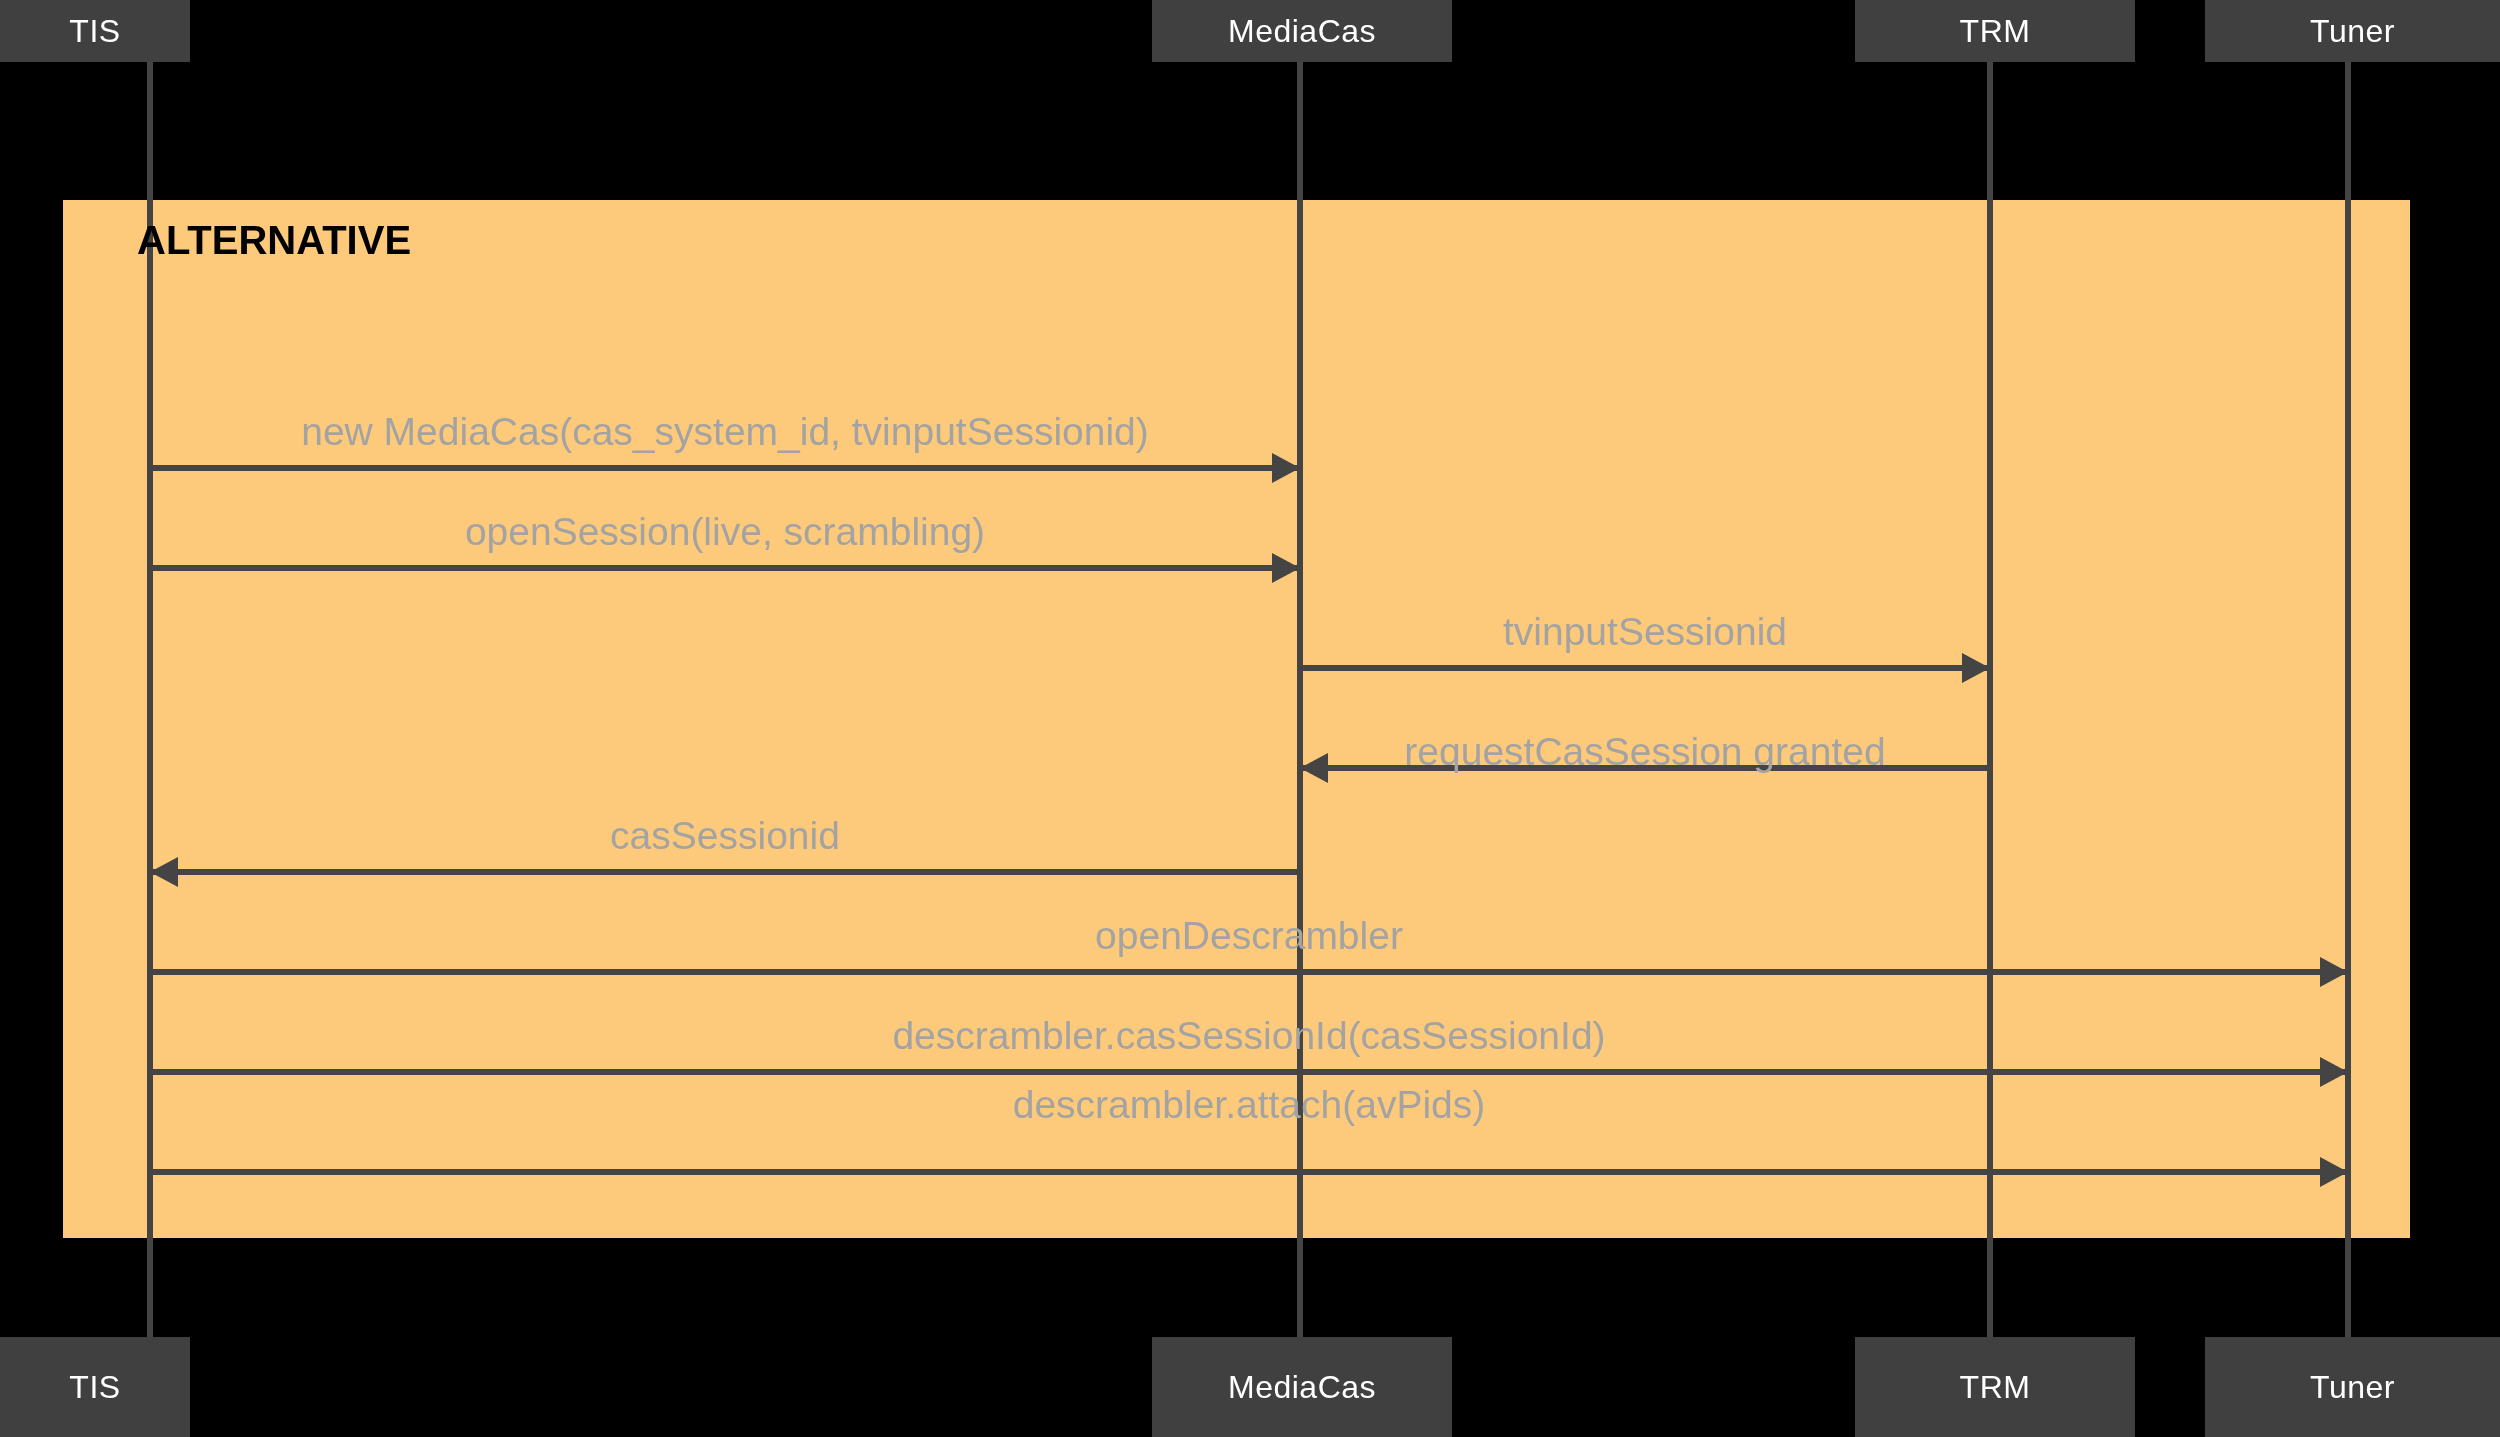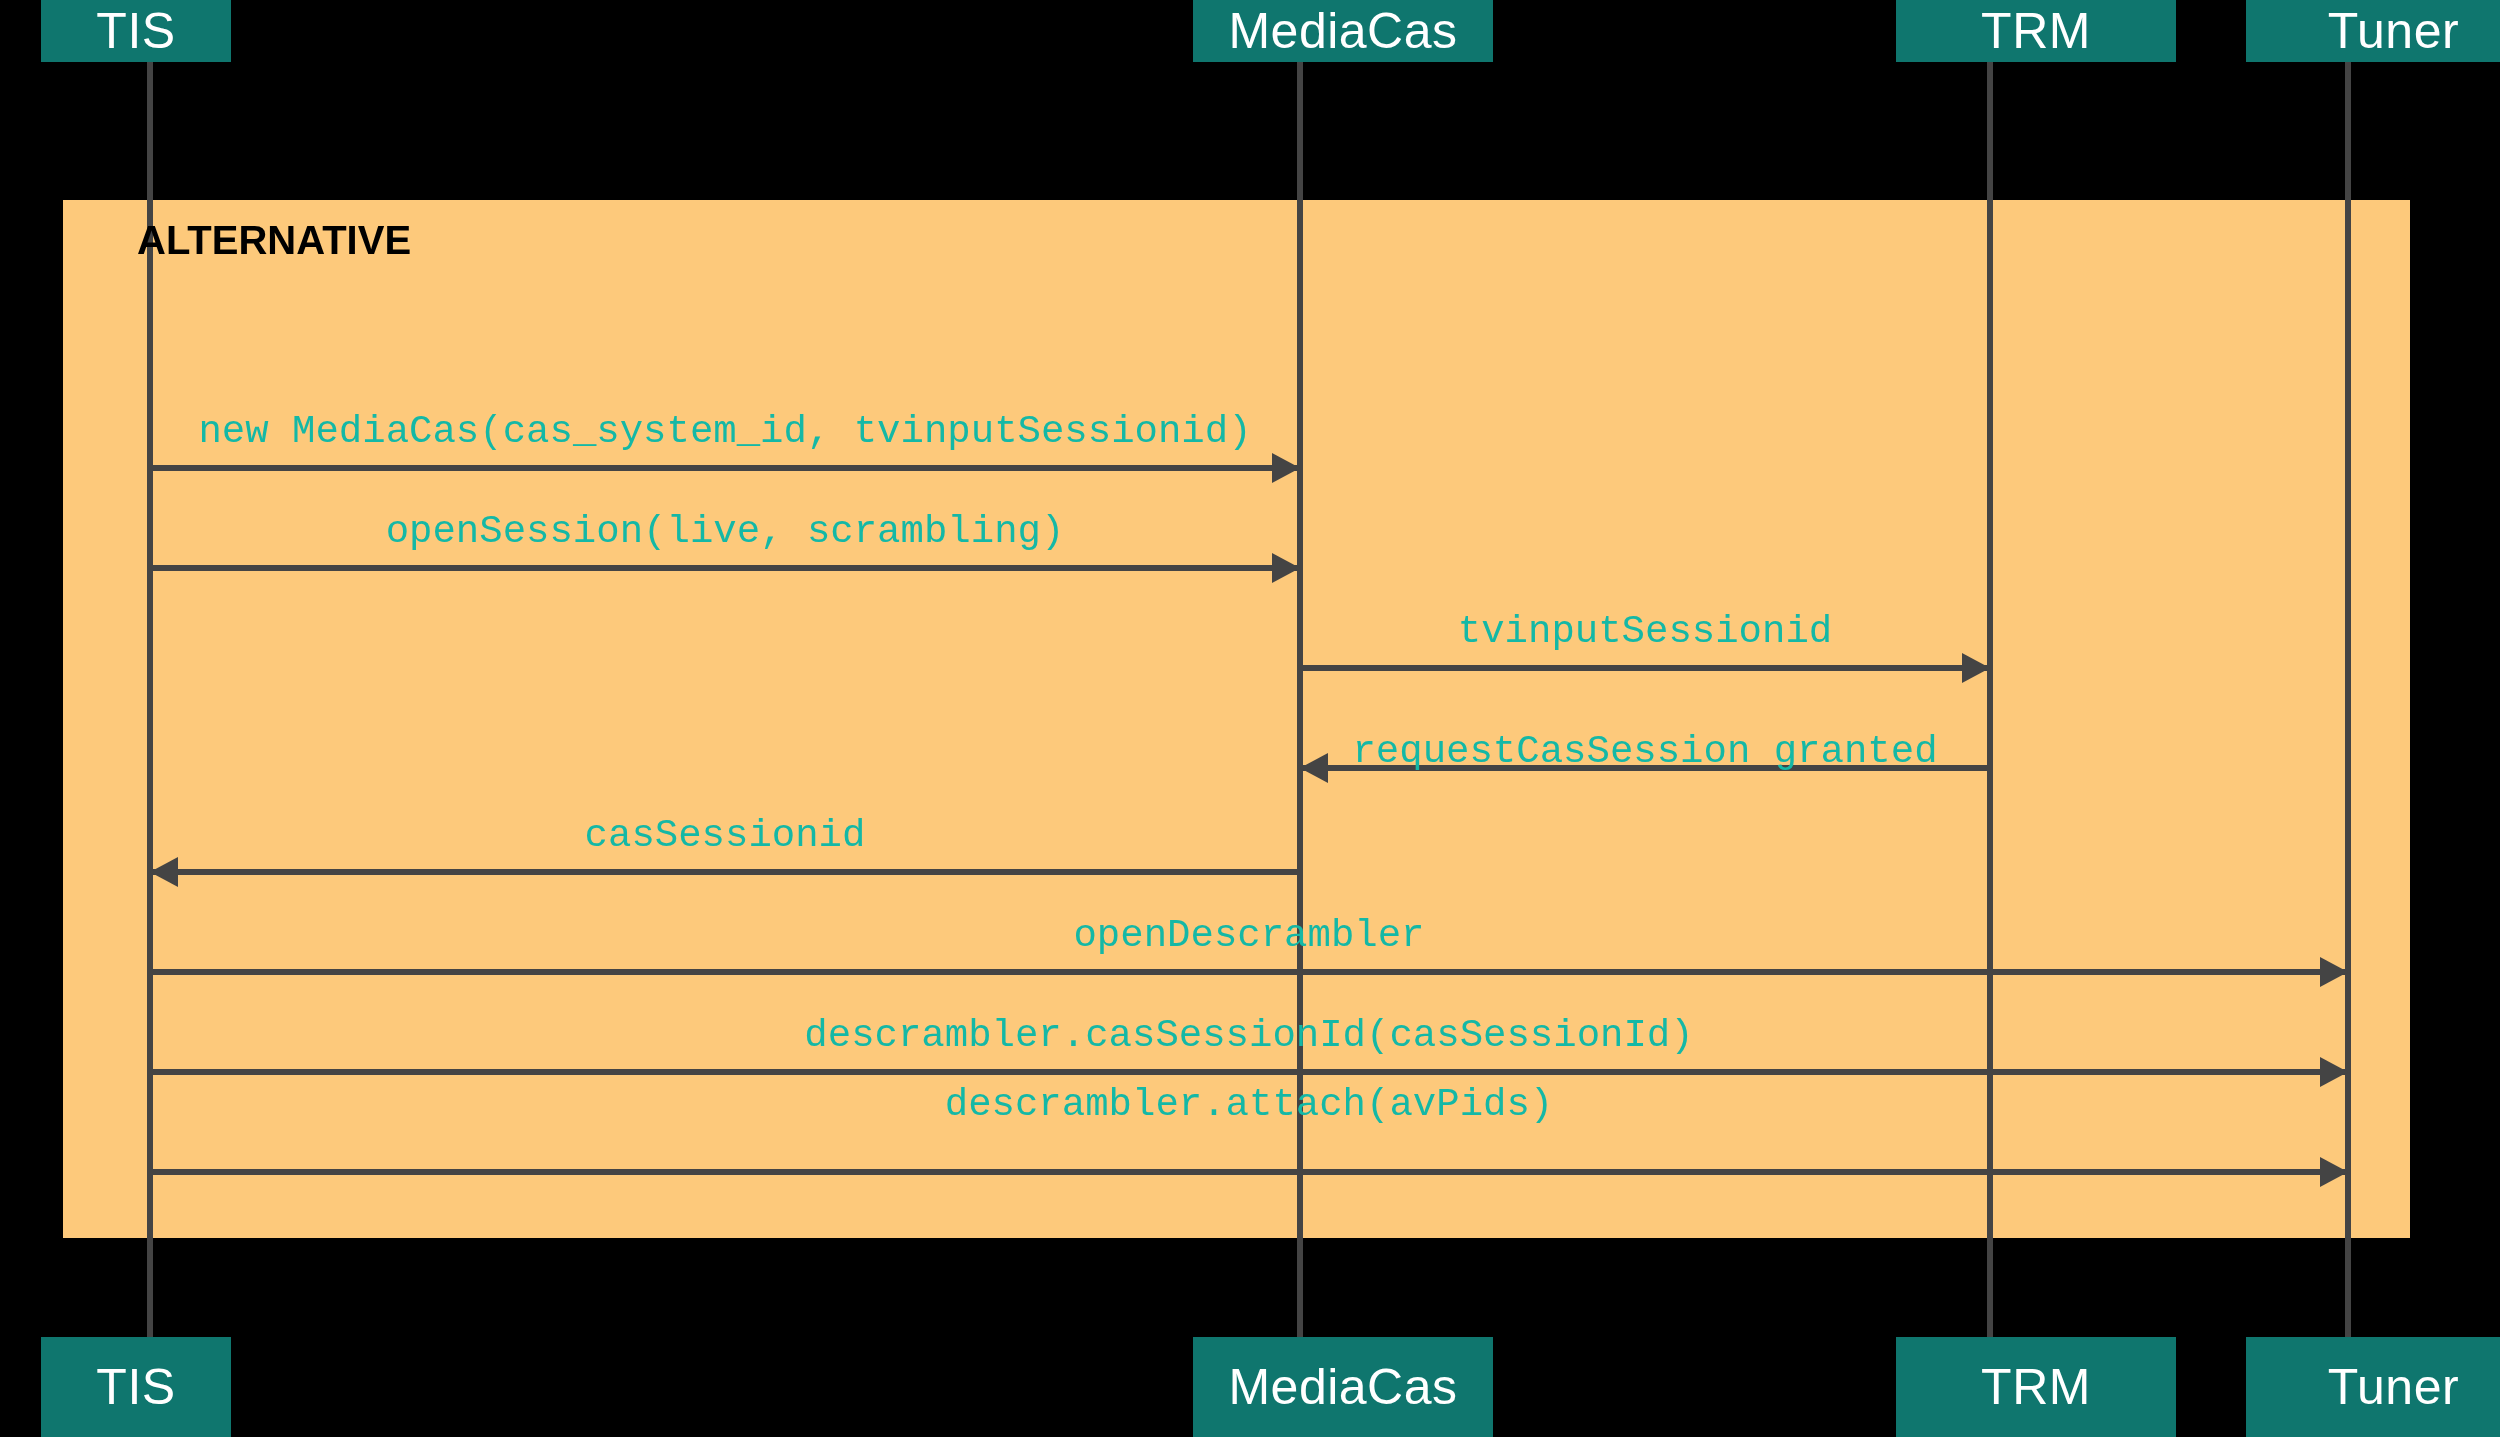--- a/index.html
+++ b/index.html
@@ -12,30 +12,29 @@
   }
   #diagram {
     position: relative;
     width: 2500px;
     height: 1437px;
     background: #000000;
     overflow: hidden;
   }
   .actor-box {
     position: absolute;
-    background: #0f766e;
+    background: #404040;
     color: #ffffff;
     display: flex;
     align-items: center;
     justify-content: center;
-    font-size: 50px;
+    font-size: 32px;
     font-weight: 400;
     letter-spacing: 0.5px;
     box-sizing: border-box;
-    margin-left: 41px;
   }
   .lifeline {
     position: absolute;
     width: 6px;
     background: #444444;
   }
   .frame {
     position: absolute;
     background: #fdc97b;
   }
@@ -70,25 +69,24 @@
     position: absolute;
     width: 0;
     height: 0;
     border-top: 15px solid transparent;
     border-bottom: 15px solid transparent;
     border-right: 28px solid #444444;
   }
   .msg-label {
     position: absolute;
     font-size: 39px;
-    color: #14b8a6;
+    color: #a3a3a3;
     white-space: nowrap;
     transform: translateX(-50%);
     text-align: left;
-    font-family: Liberation Mono, monospace;
   }
 </style>
 </head>
 <body>
 
 <div id="diagram">
 
   <div class="frame" id="alt-frame" style="left: 63px; top: 200px; width: 2347px; height: 1038px;"></div>
 
   <div id="lifelines-layer">

